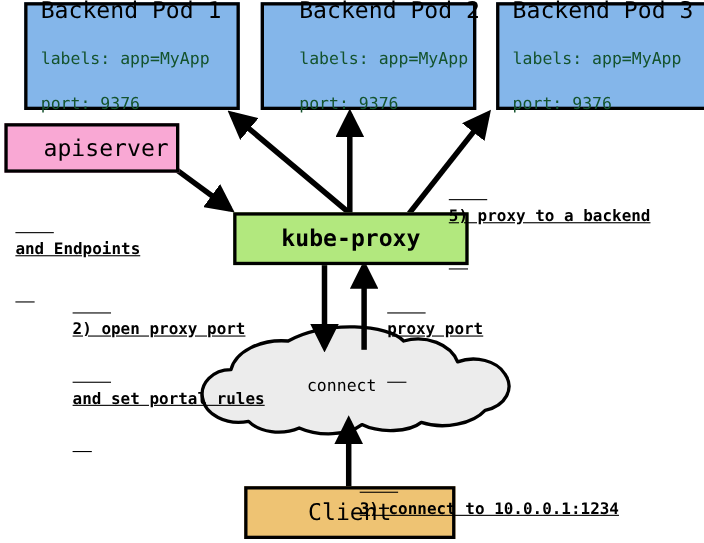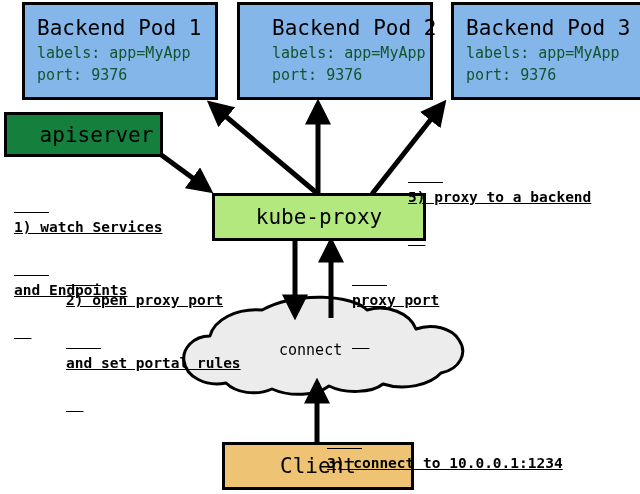--- a/index.html
+++ b/index.html
@@ -26,46 +26,48 @@
     position: absolute;
     box-sizing: border-box;
     border: 3px solid #000000;
     display: flex;
     flex-direction: column;
     justify-content: center;
   }
   .pod {
     padding: 2px 0 4px 12px;
     background: #84b6ea;
+    gap: 19px;
   }
   .pod-title {
     font-size: 21px;
     line-height: 28px;
     color: #000;
     white-space: nowrap;
   }
   .pod-line {
     font-size: 15px;
     line-height: 22px;
     color: #14532d;
     white-space: nowrap;
   }
   .apiserver {
-    background: #15803d;
+    background: #f9a8d4;
     align-items: center;
     padding-left: 26px;
   }
   .apiserver-label {
     font-size: 21px;
     color: #000;
   }
   .kubeproxy {
     background: #b2e87e;
     align-items: center;
     justify-content: center;
+    font-weight: bold;
   }
   .kubeproxy-label {
     font-size: 21px;
     color: #000;
   }
   .client {
     background: #eec373;
     align-items: center;
     justify-content: center;
   }
@@ -156,21 +158,20 @@
     <div class="kubeproxy-label">kube-proxy</div>
   </div>
 
   <div class="cloud-label" style="left:279px; top:341px;">connect</div>
 
   <div class="node client" style="left:222px; top:442px; width:192px; height:48px;">
     <div class="client-label">Client</div>
   </div>
 
   <div class="step" style="left:14px; top:175px;">
-    <div>1) watch Services</div>
     <div>and Endpoints</div>
   </div>
 
   <div class="step" style="left:66px; top:248px;">
     <div>2) open proxy port</div>
     <div>and set portal rules</div>
   </div>
 
   <div class="step" style="left:327px; top:411px;">
     <div>3) connect to 10.0.0.1:1234</div>

